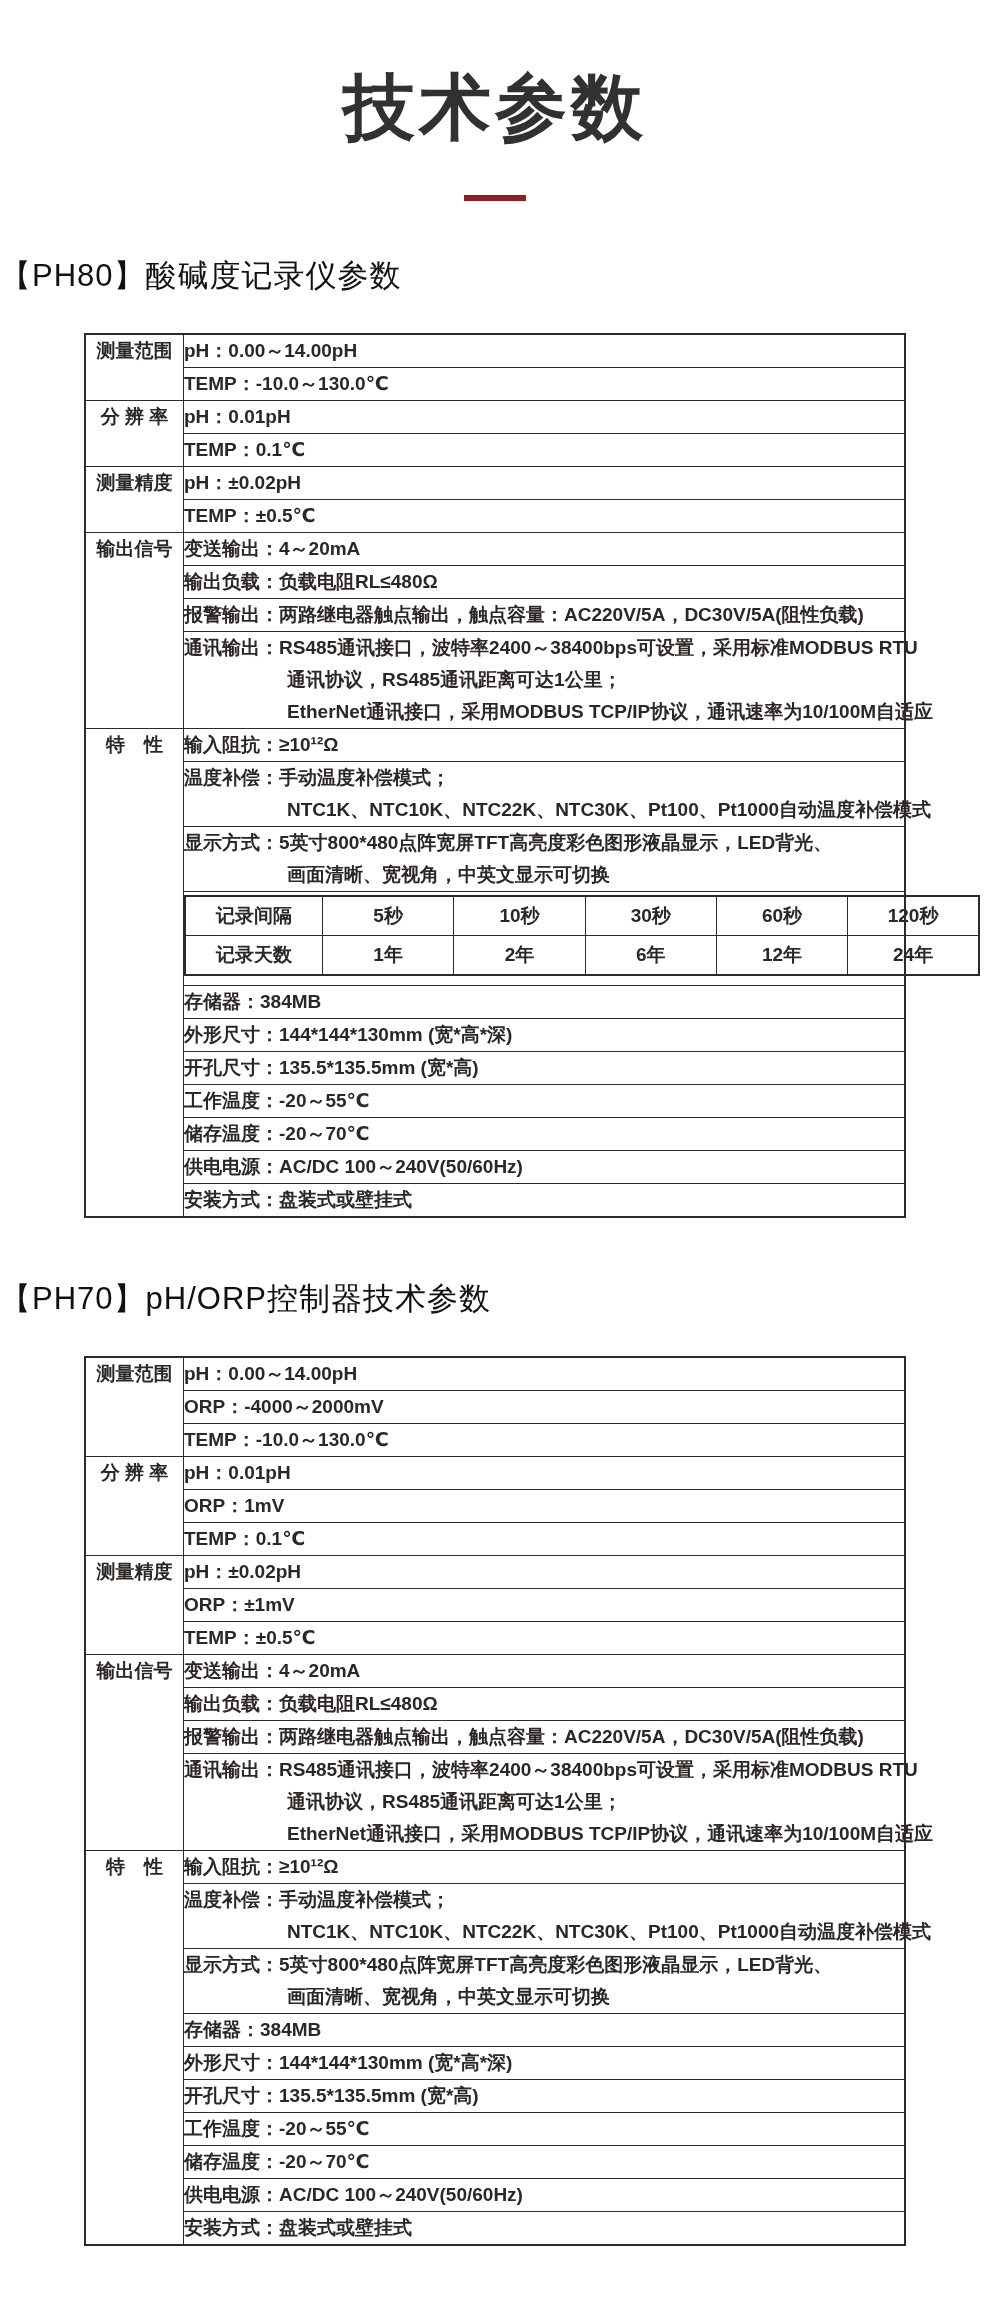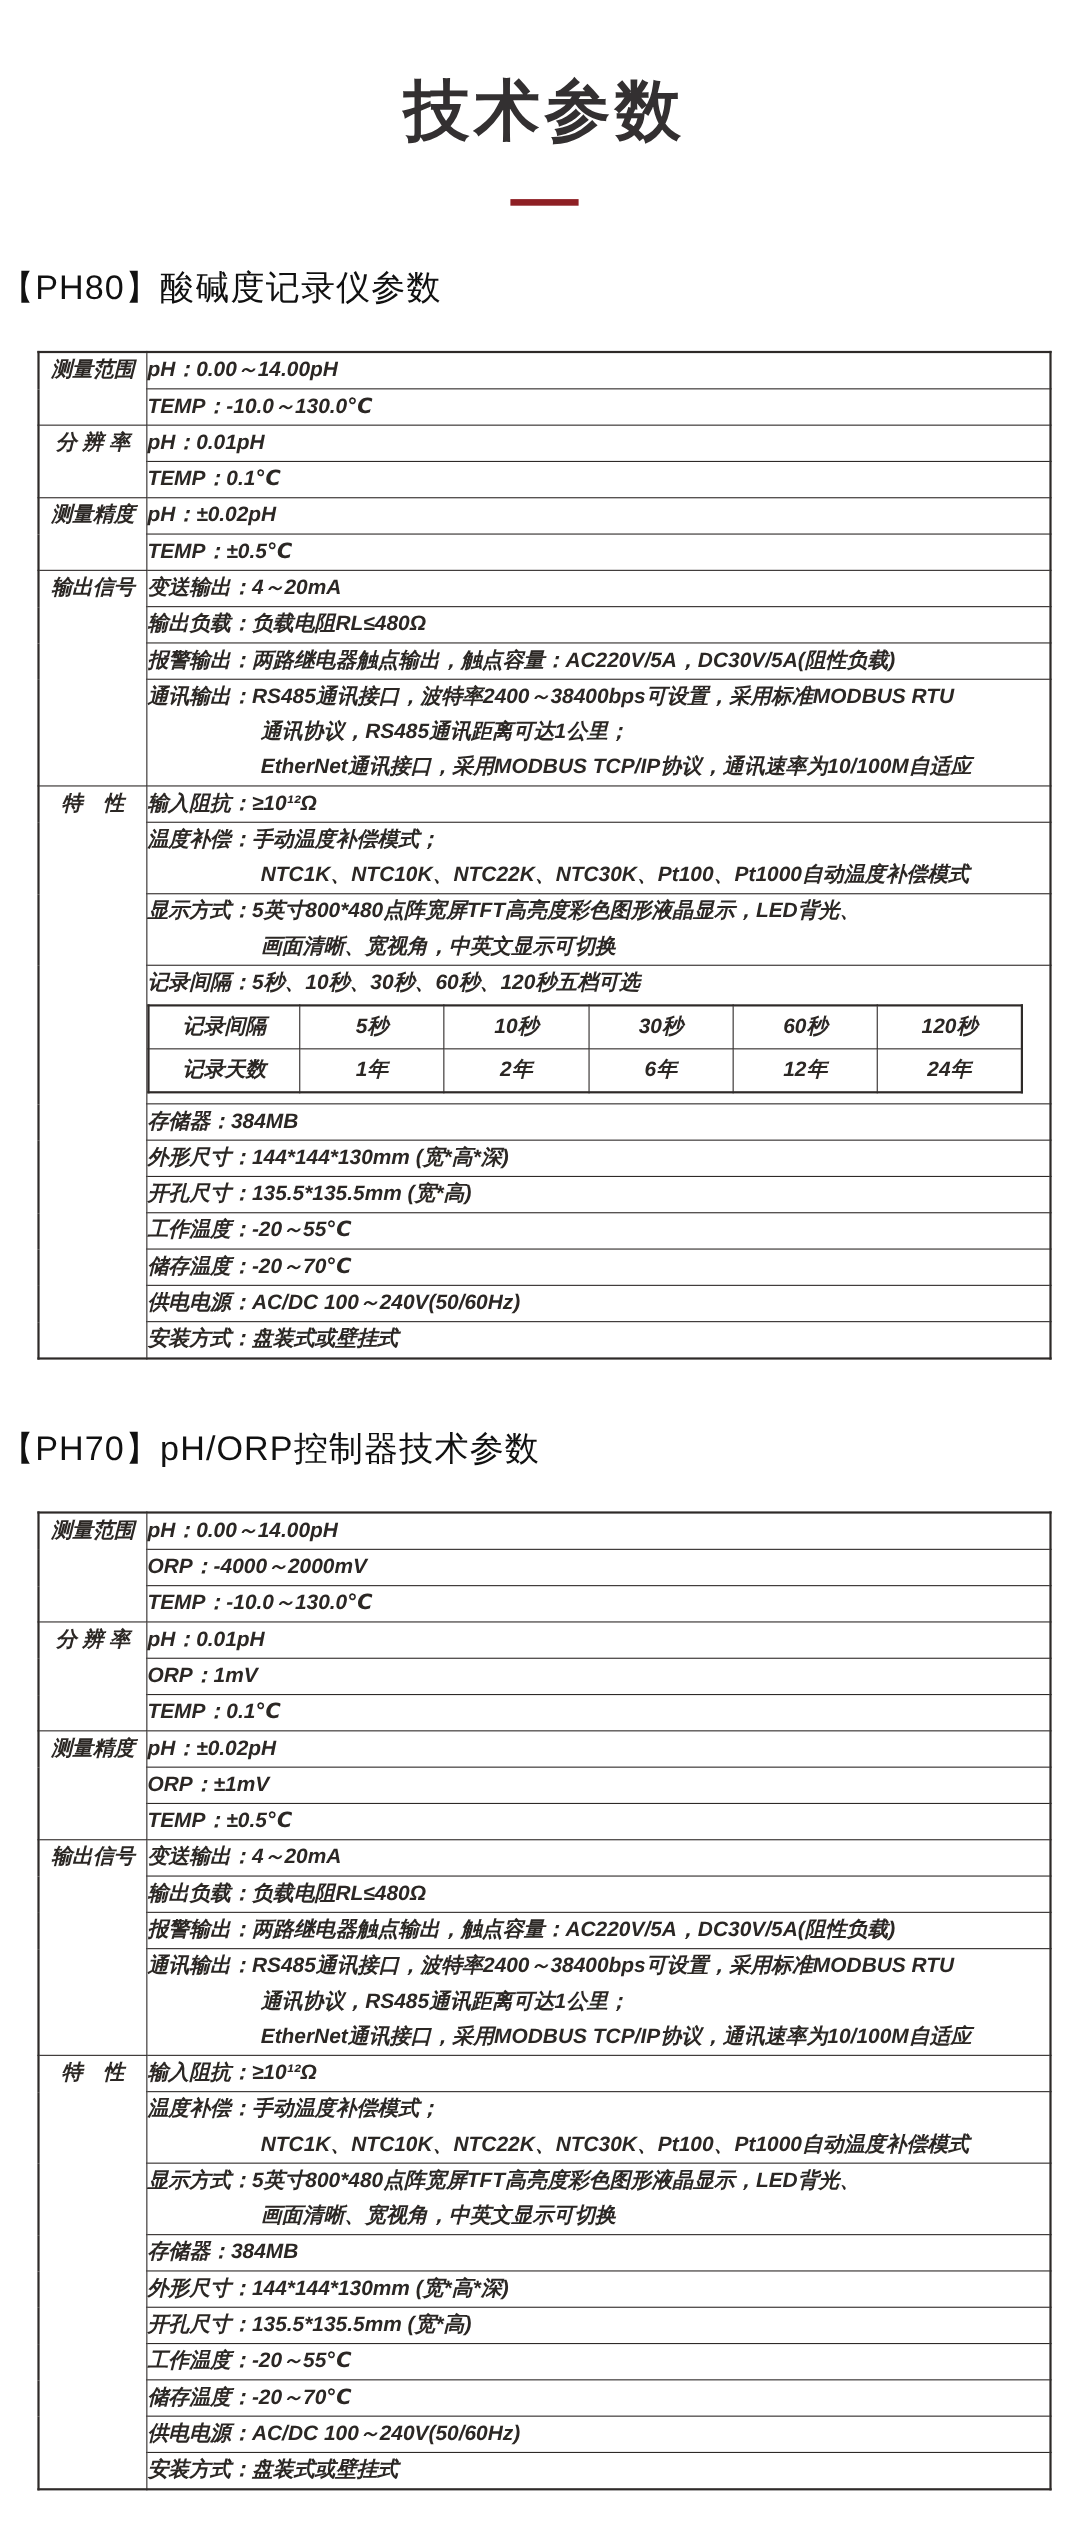--- a/index.html
+++ b/index.html
@@ -5,44 +5,43 @@
   html,body{margin:0;padding:0;}
   body{
     width:990px;height:2299px;overflow:hidden;background:#ffffff;
     font-family:"Liberation Sans","DejaVu Sans",sans-serif;
     color:#2b2724;
   }
   .page{width:990px;}
   .page-title{
     margin:66px 0 0 0;
     text-align:center;
-    font-size:60px;
+    font-size:72px;
     line-height:1.15;
     font-weight:900;
     color:#333031;
     letter-spacing:4px;
   }
   .title-underline{
     width:62px;height:6px;margin:46px auto 0 auto;
     background:#8e1f24;
   }
   .spec-section .section-heading{
     margin:54px 0 36px 0;
     text-align:left;
     font-size:31px;
     font-weight:normal;
     color:#111111;
     letter-spacing:1px;
   }
   .spec-section + .spec-section .section-heading{margin-top:60px;}
   table.spec-table{
-    width:922px;margin:0 auto;
+    width:822px;margin:0 auto;
     border-collapse:collapse;table-layout:fixed;
     border:2.5px solid #2e2a28;
-    font-style:italic;
   }
   table.spec-table td{
     border:1.5px solid #2e2a28;
     padding:0;
     font-size:19px;
     font-weight:bold;
     color:#2b2724;
     vertical-align:top;
   }
   td.label-cell{
@@ -153,21 +152,20 @@
             </td>
           </tr>
           <tr>
             <td class="value-cell">
               <div class="line">显示方式：5英寸800*480点阵宽屏TFT高亮度彩色图形液晶显示，LED背光、</div>
               <div class="line cont">画面清晰、宽视角，中英文显示可切换</div>
             </td>
           </tr>
           <tr>
             <td class="value-cell">
-              <div class="line">记录间隔：5秒、10秒、30秒、60秒、120秒五档可选</div>
               <table class="record-table">
                 <tbody>
                   <tr>
                     <td class="rec-first">记录间隔</td>
                     <td>5秒</td>
                     <td>10秒</td>
                     <td>30秒</td>
                     <td>60秒</td>
                     <td>120秒</td>
                   </tr>

